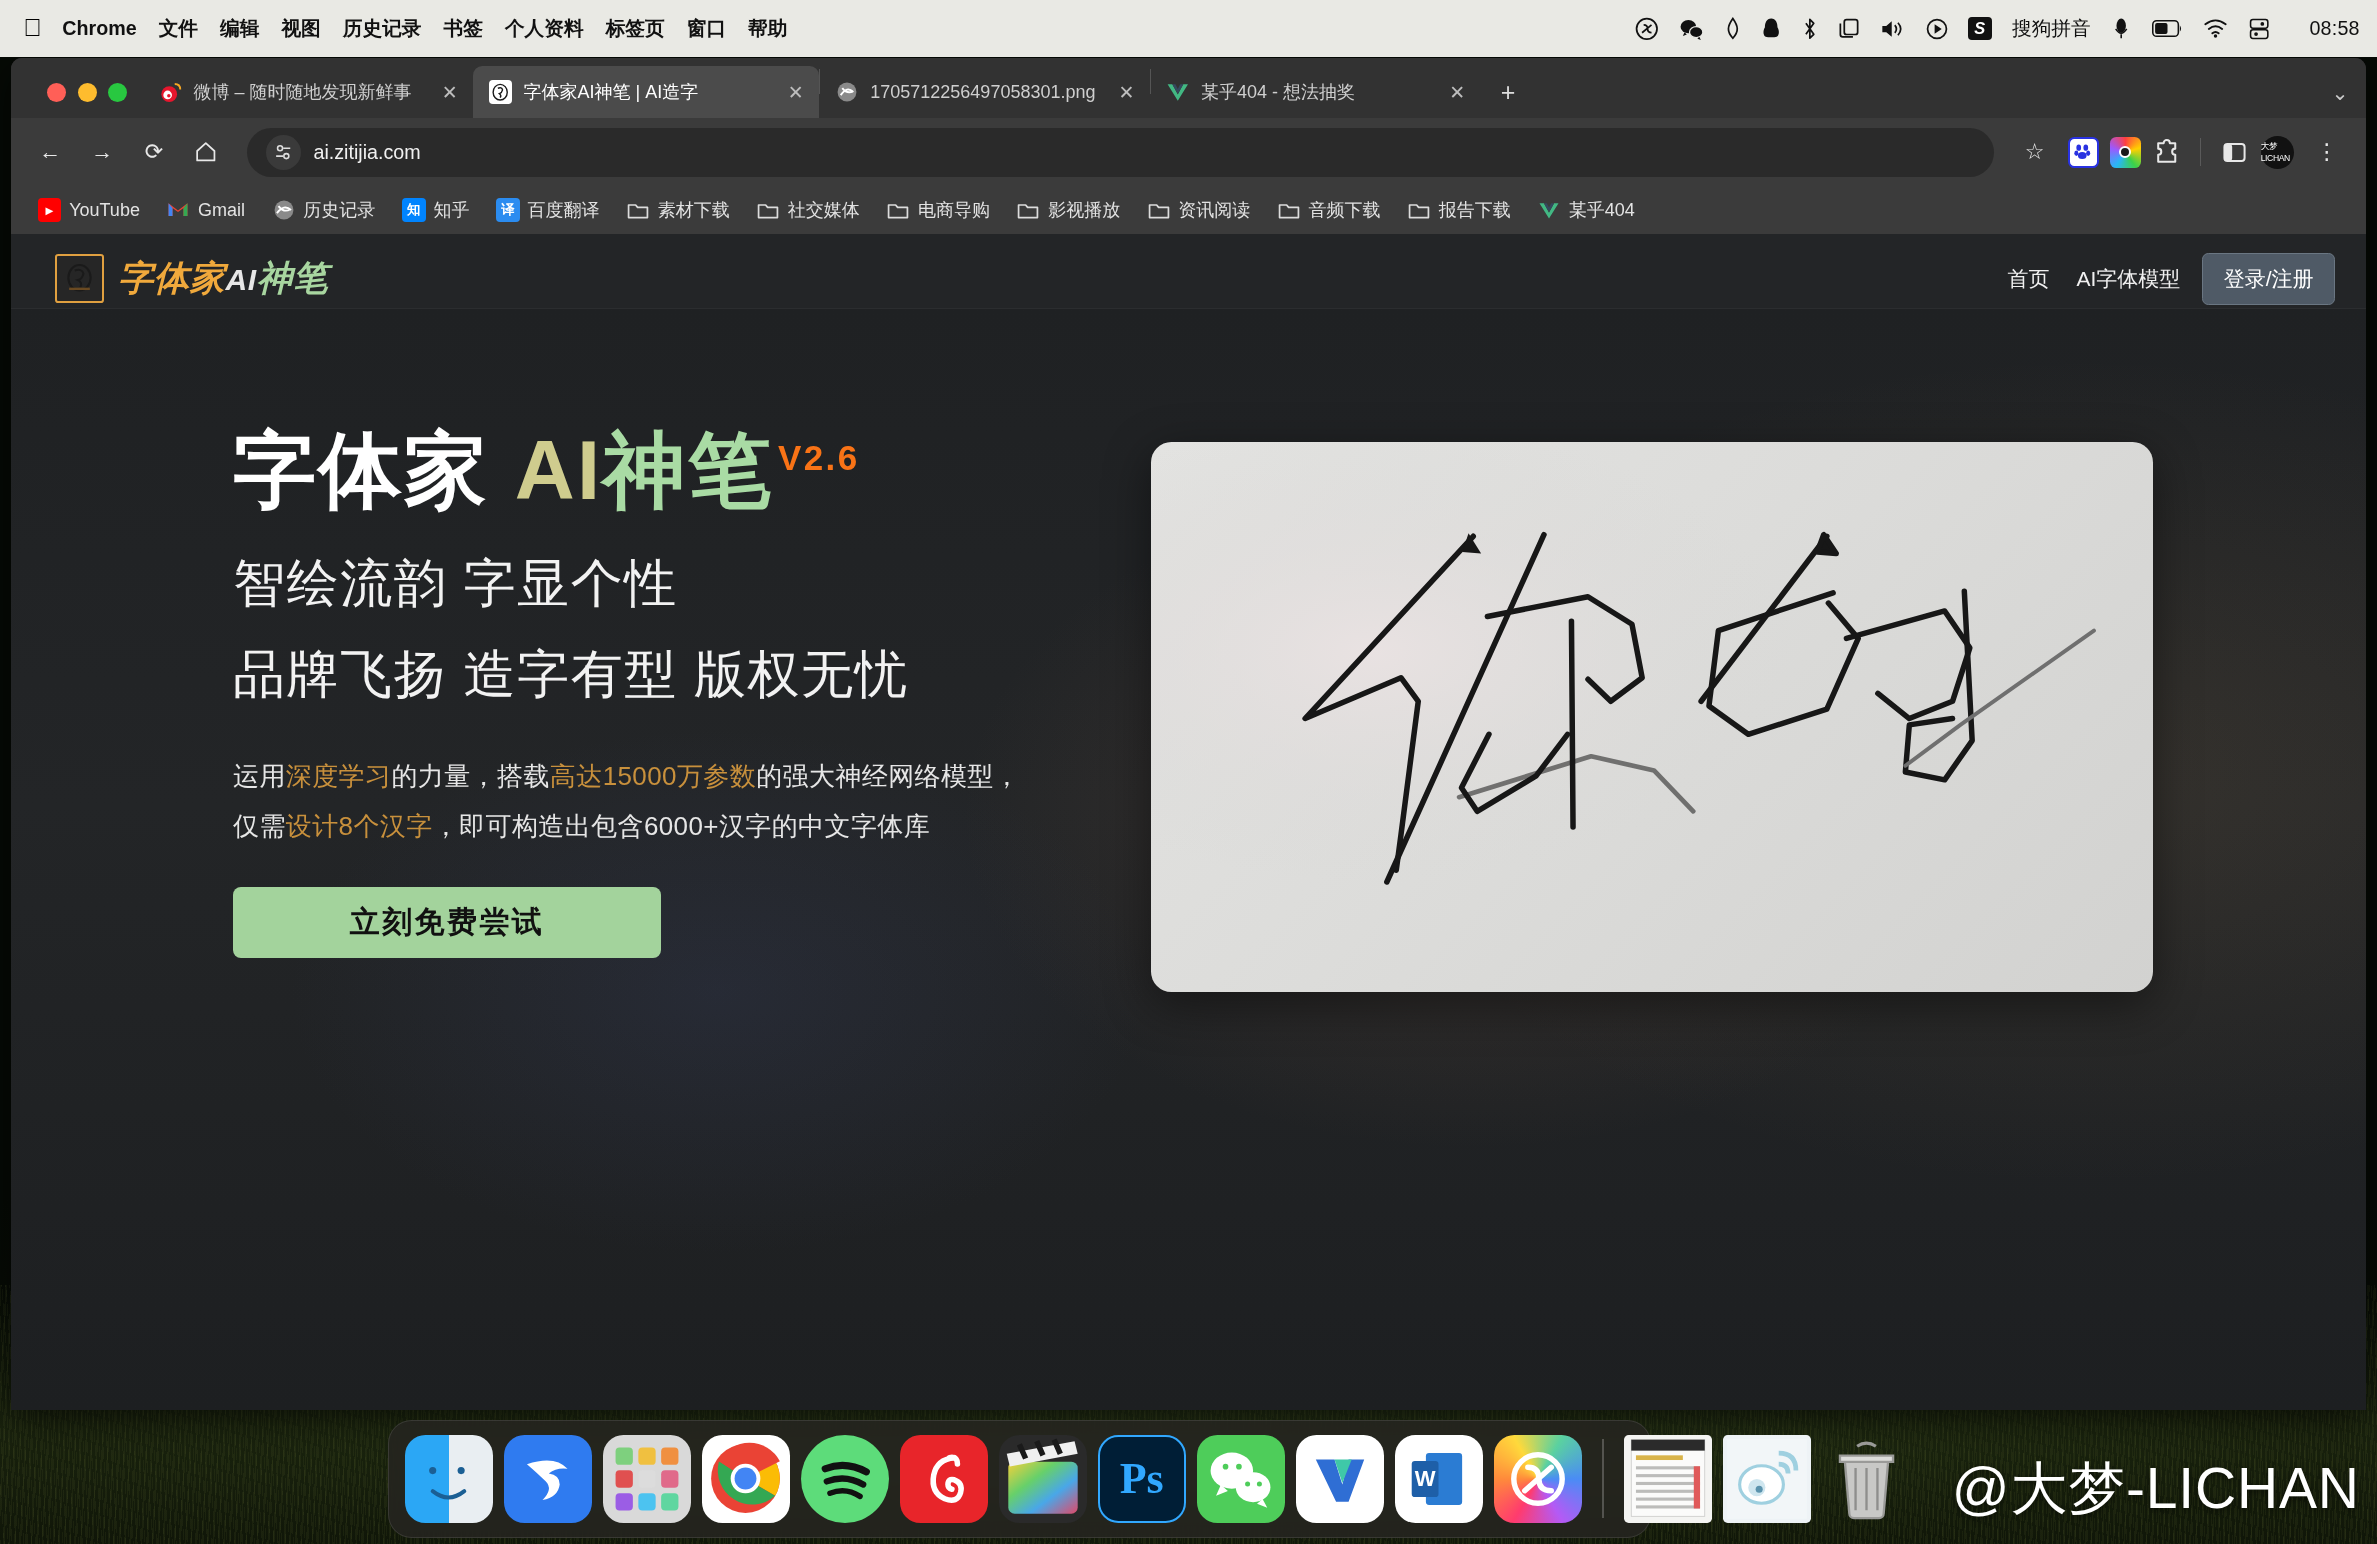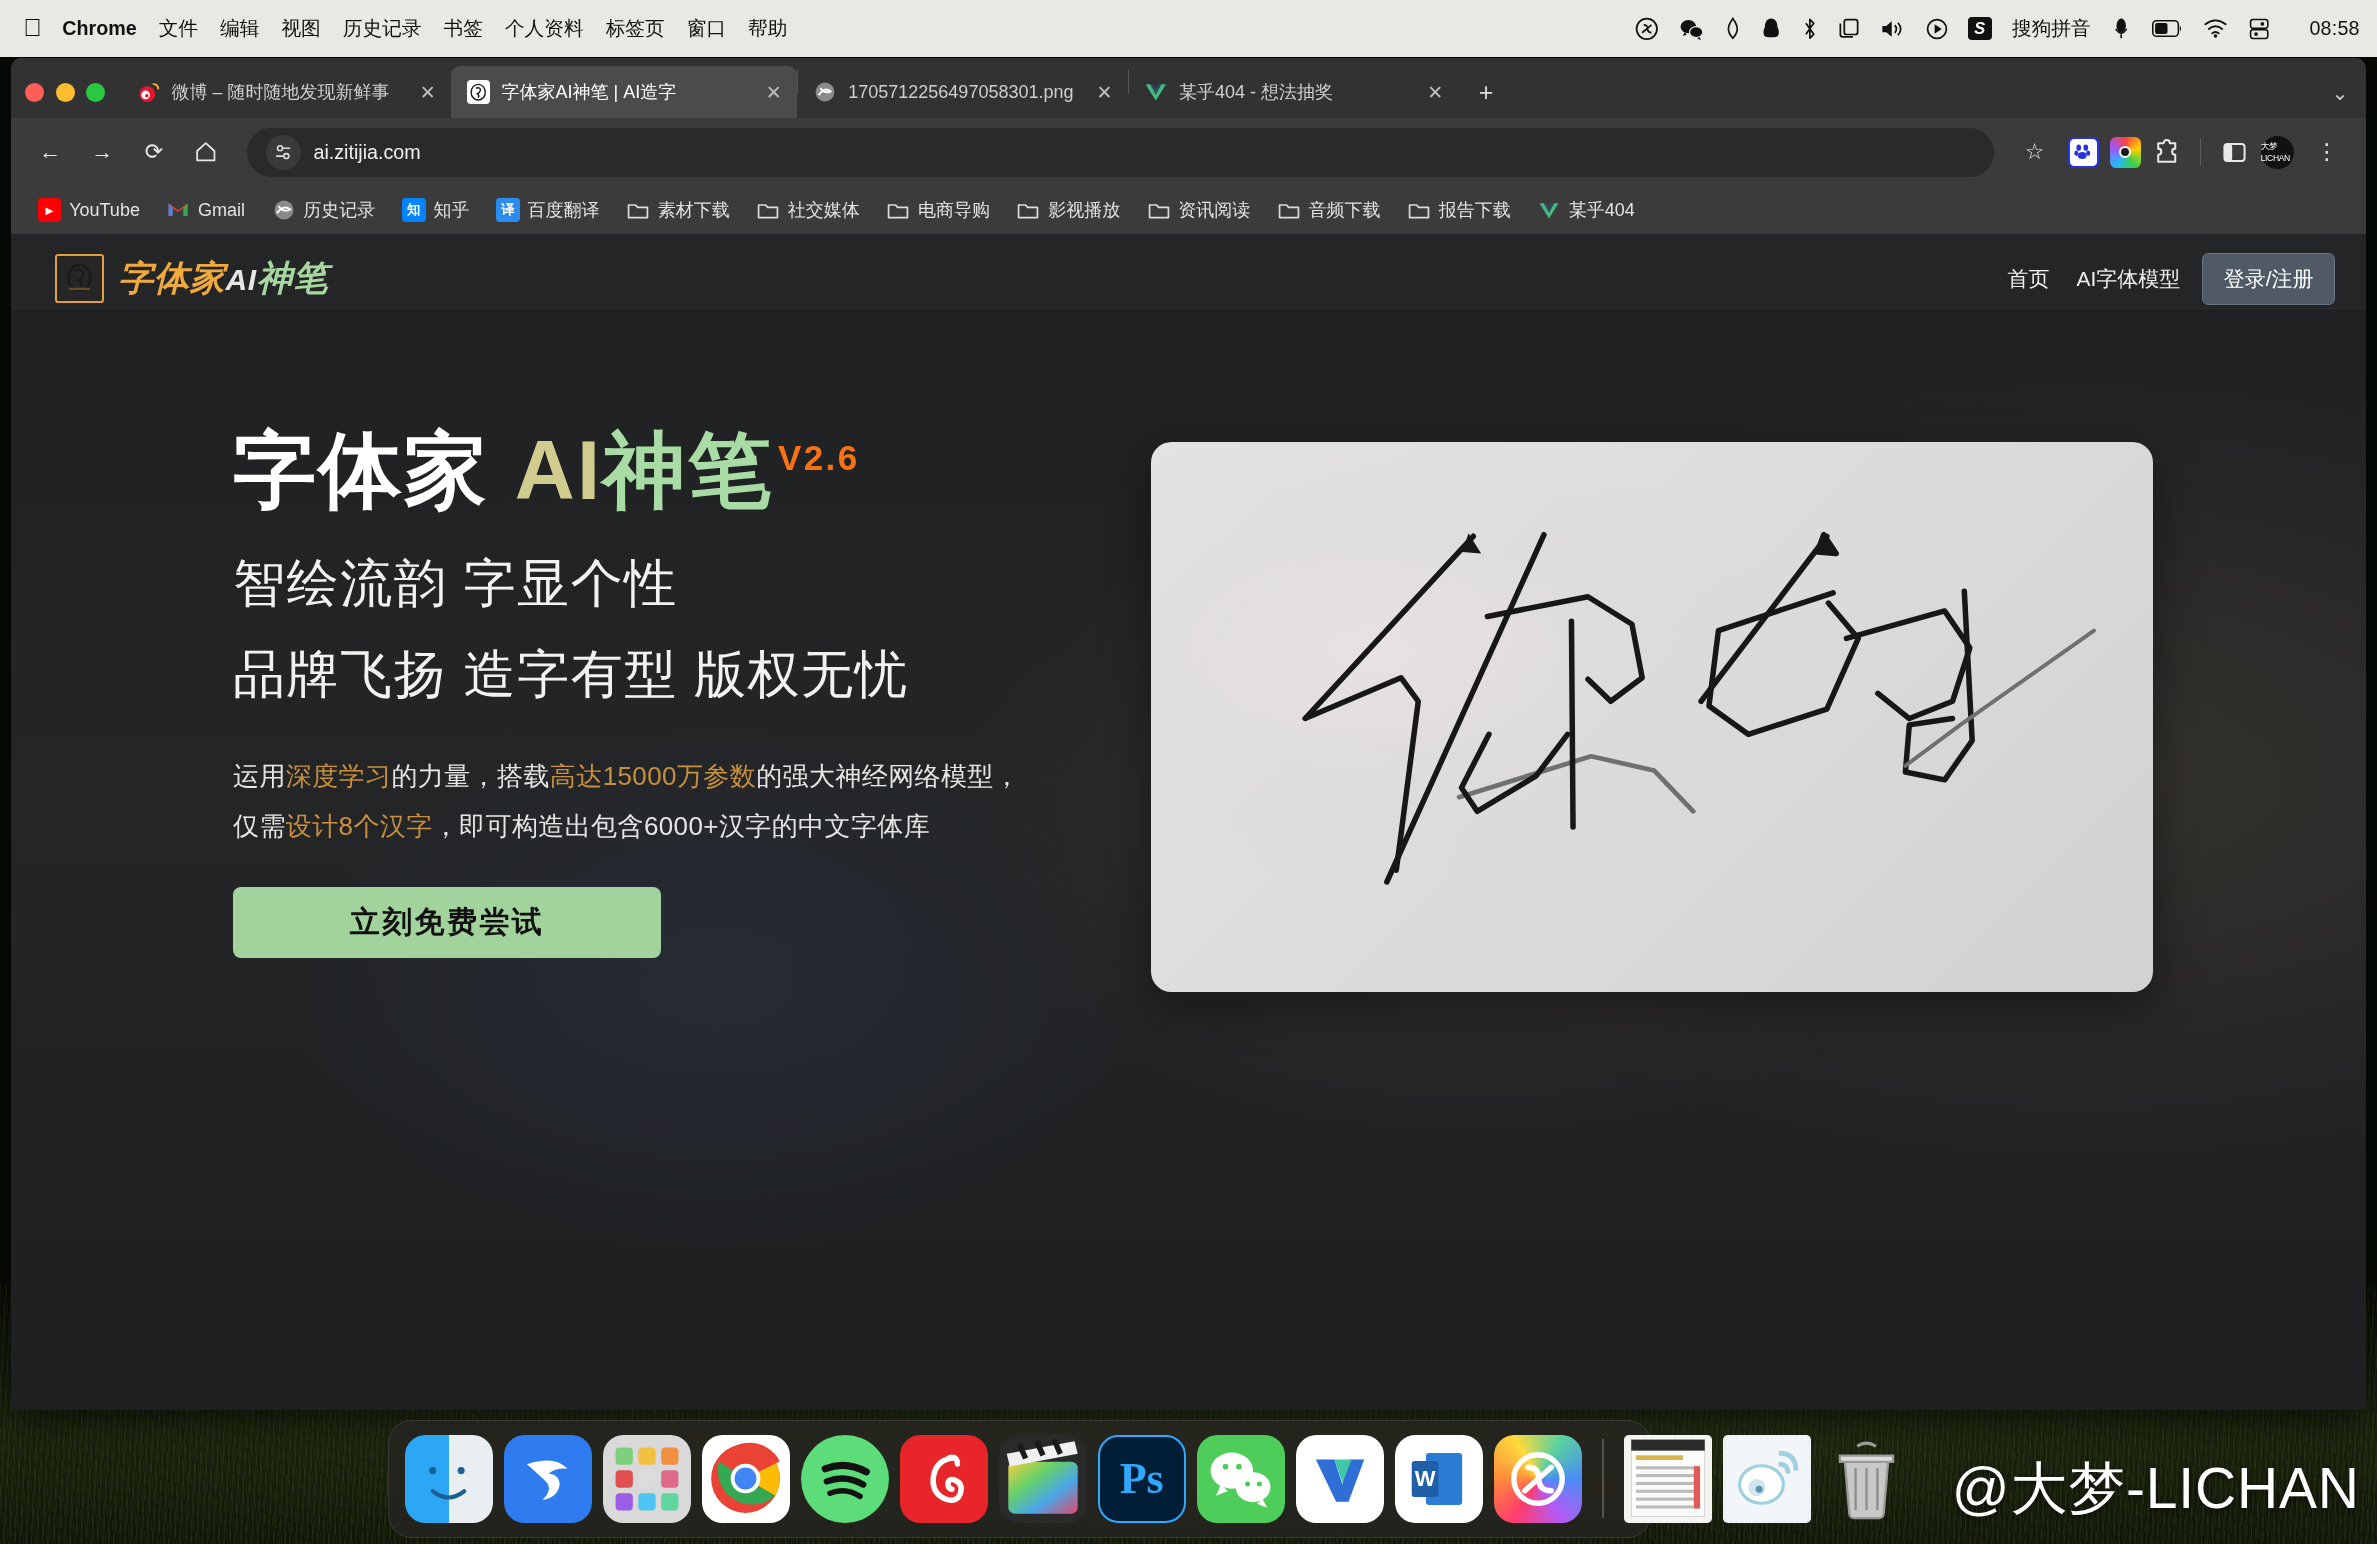--- a/index.html
+++ b/index.html
@@ -33,41 +33,41 @@
   #menubar {
     position: absolute; top: 0; left: 0; right: 0; height: 57px;
     background: #e9e9e4;
     display: flex; align-items: center;
     padding: 0 17.3px 0 23.6px;
     font-size: 19.7px;
     color: #111;
     z-index: 50;
   }
   #menubar .apple { font-size: 24.4px; line-height: 1; margin-right: 20.4px; color:#000; }
-  .mb-item { margin-right: 22px; white-space: nowrap; }
+  .mb-item { margin-right: 22px; white-space: nowrap; font-weight: bold; }
   .mb-item.bold { font-weight: 700; }
   #menubar .spacer { flex: 1; }
   .mb-right { display:flex; align-items:center; gap: 20.4px; }
   .mb-right .ic { display:inline-flex; align-items:center; justify-content:center; }
   .mb-clock { font-size: 19.7px; letter-spacing: 0.2px; margin-left: 20px;}
 
   
   #chrome {
     position: absolute;
     left: 11px; top: 58px; width: 2355px; height: 1352px;
     background: #2b2b2b;
     border-radius: 11px 11px 0 0;
     overflow: hidden;
     box-shadow: 0 11px 39px rgba(0,0,0,.6);
     z-index: 20;
   }
   
   #tabstrip {
     height: 60px; background: #323232;
-    display: flex; align-items: flex-end; padding-left: 6px; position: relative;
+    display: flex; align-items: flex-end; padding-left: 28px; position: relative;
   }
   .traffic { display:flex; align-items:center; gap:11.8px; padding: 0 15.7px 15.7px 7.9px; }
   .light { width: 19px; height: 19px; border-radius: 50%; }
   .l-red { background:#ff5f57; } .l-yellow { background:#febc2e; } .l-green{ background:#28c840; }
 
   .tab {
     height: 52px; display: flex; align-items: center; gap: 11px;
     padding: 0 11px 0 15.7px; min-width: 157px; max-width: 377px;
     border-radius: 9.4px 9.4px 0 0; position: relative;
     color: #cfcfcf; font-size: 18px;

